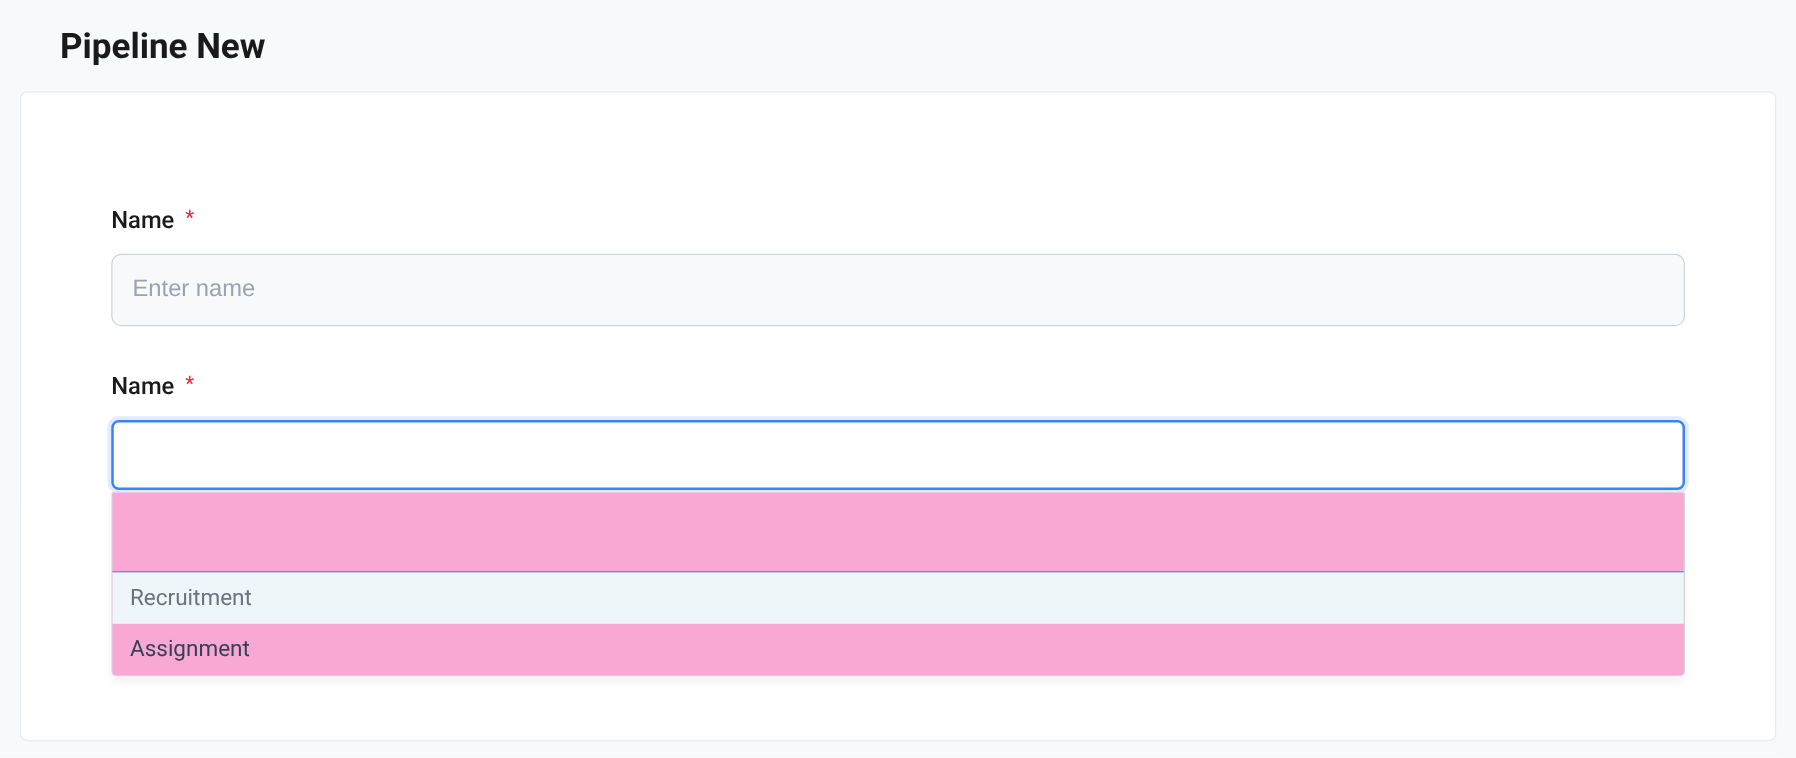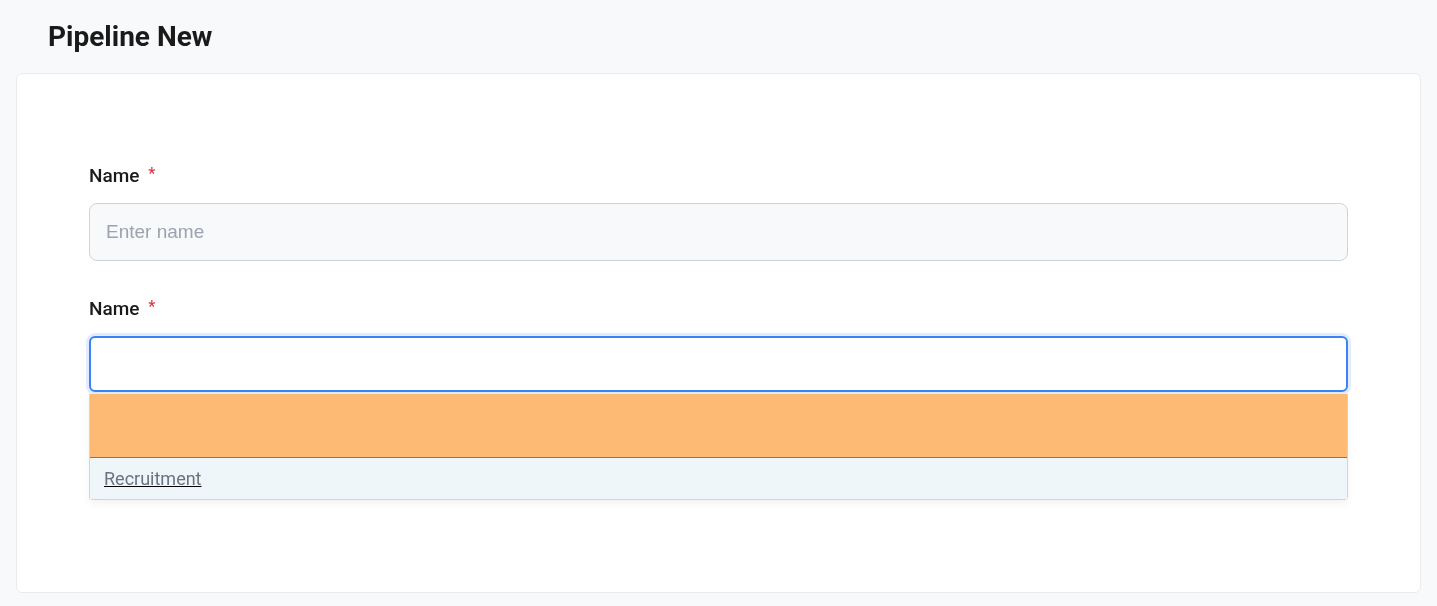--- a/index.html
+++ b/index.html
@@ -72,27 +72,26 @@
       border: 2px solid #3b82f6;
       border-radius: 6px;
       outline: none;
       box-shadow: 0 0 0 3px rgba(59, 130, 246, 0.15);
     }
     .dropdown-panel {
       position: absolute;
       top: calc(100% + 2px);
       left: 0;
       right: 0;
-      background: #fdba74;
+      background: #f9a8d4;
       border: 1px solid #d1d5db;
       border-top: none;
       border-radius: 0 0 4px 4px;
       box-shadow: 0 4px 8px rgba(0,0,0,0.05);
       z-index: 10;
-      text-decoration: underline;
     }
     .dropdown-search-area {
       height: 64px;
       border-bottom: 1px solid #3b82f6;
     }
     .dropdown-option {
       padding: 10px 14px;
       font-size: 18px;
       color: #374151;
       cursor: pointer;
@@ -120,16 +119,17 @@
   <div class="form-group">
     <label class="form-label">
       <span>Name</span>
       <span class="required-star">*</span>
     </label>
     <div class="form-select"></div>
 
     <div class="dropdown-panel">
       <div class="dropdown-search-area"></div>
       <div class="dropdown-option hovered">Recruitment</div>
+      <div class="dropdown-option">Assignment</div>
     </div>
   </div>
 
 </div>
 
 </body></html>

